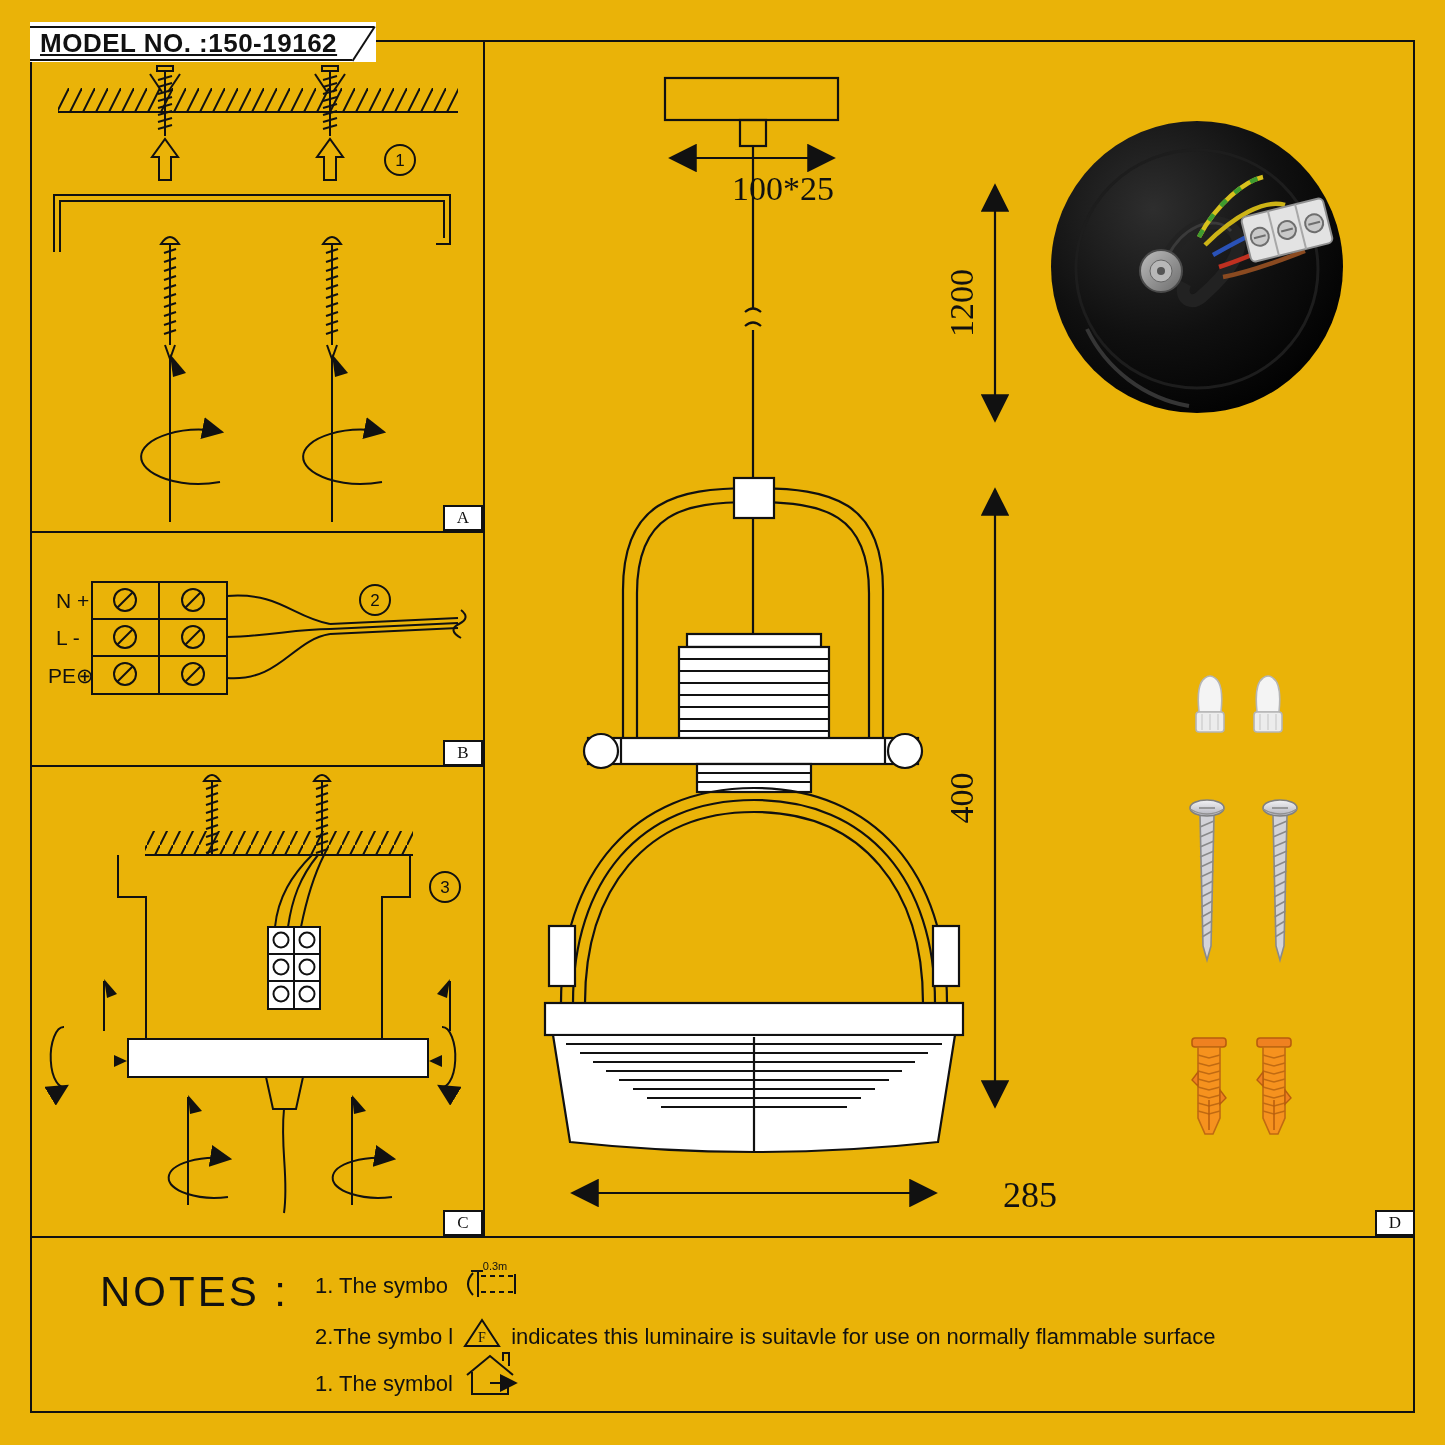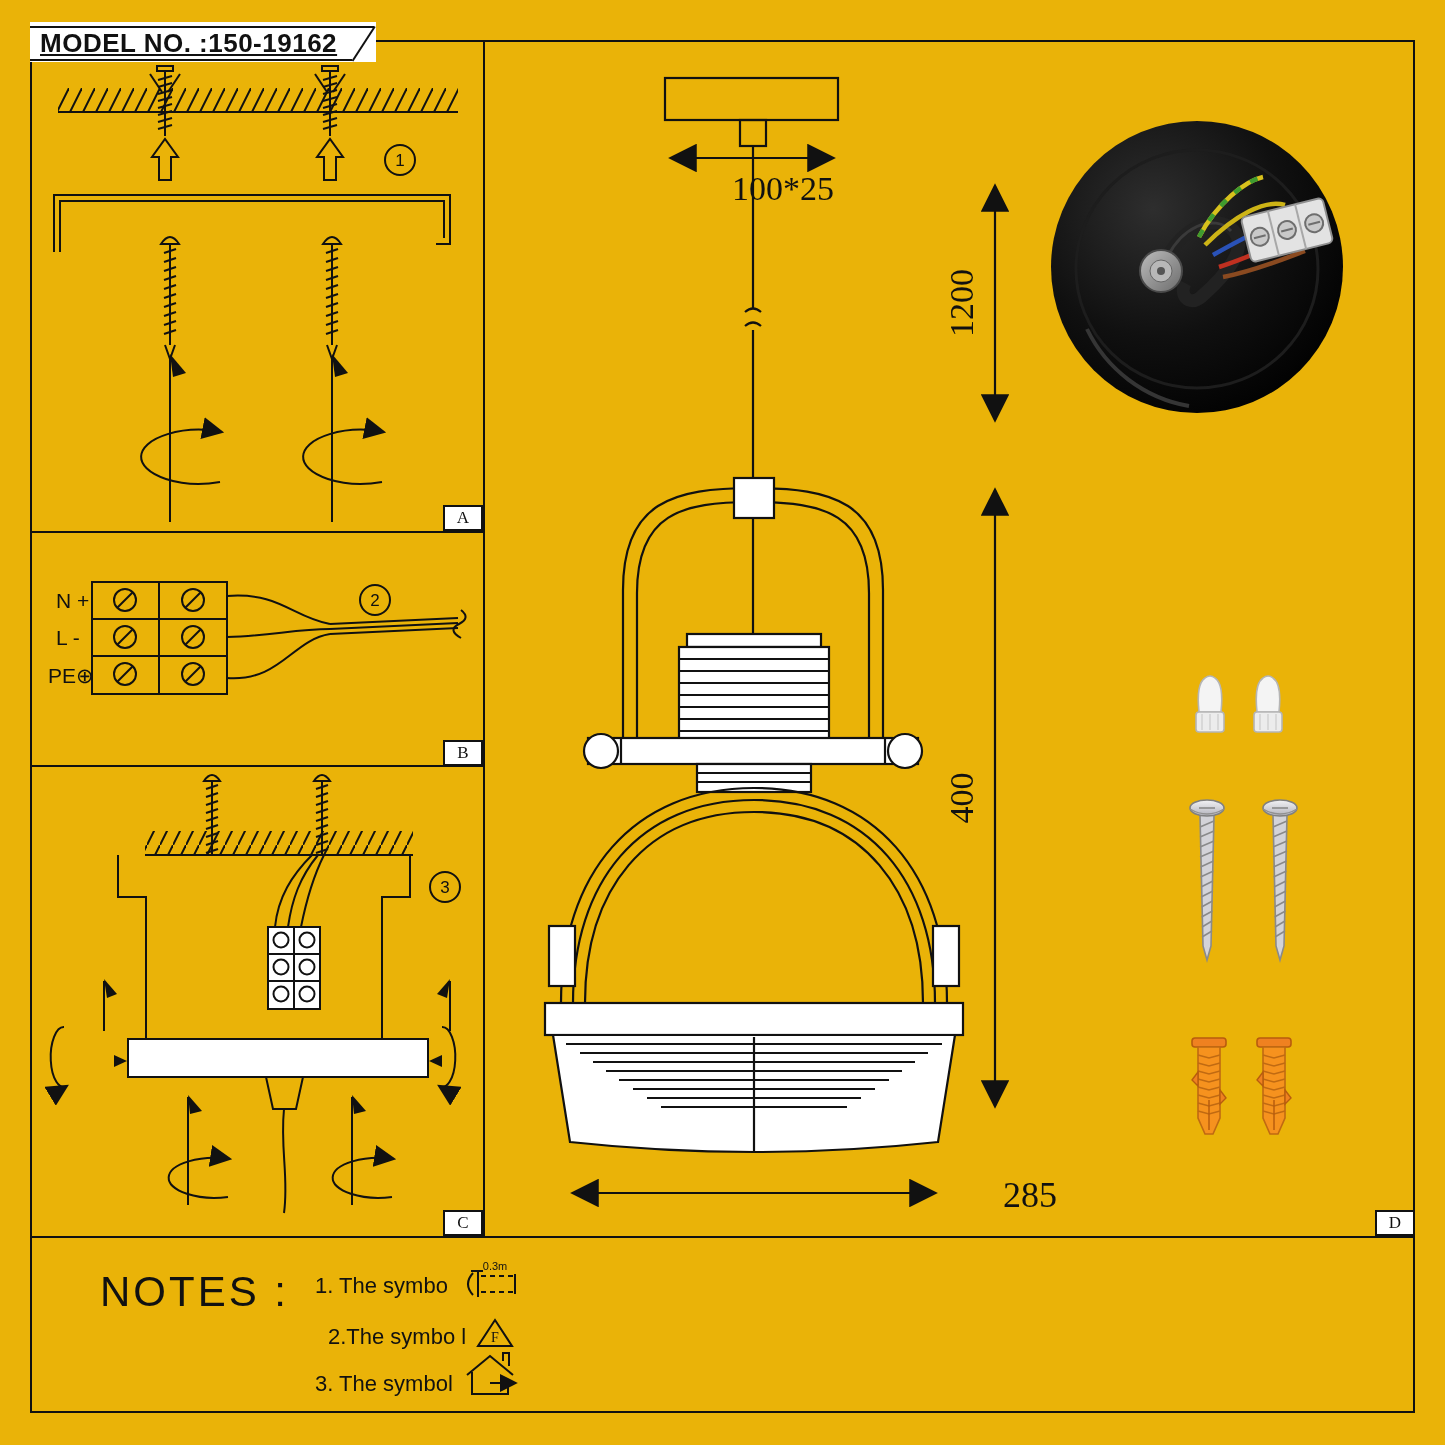--- a/index.html
+++ b/index.html
@@ -360,30 +360,31 @@
         <line x1="21" y1="12" x2="21" y2="38"></line>
         <line x1="14" y1="12" x2="26" y2="12"></line>
         <line x1="24" y1="17" x2="58" y2="17" stroke-dasharray="5 4"></line>
         <line x1="24" y1="33" x2="58" y2="33" stroke-dasharray="5 4"></line>
         <line x1="58" y1="15" x2="58" y2="35"></line>
       </g>
       <text class="tsans" x="38" y="11" font-size="11" text-anchor="middle">0.3m</text>
     </svg>
   </div>
 
-  <div class="note-row" style="left:328px;top:1306px">
+  <div class="note-row" style="left:315px;top:1306px">
     <span>2.The symbo l</span>
     <svg width="40" height="34" viewBox="0 0 40 34">
       <path d="M20 4 L37 30 L3 30 Z" stroke="#111" stroke-width="2" fill="none"></path>
       <text class="tserif" x="20" y="26" font-size="14" text-anchor="middle">F</text>
     </svg>
+    <span>indicates this luminaire is suitavle for use on normally flammable surface</span>
   </div>
 
   <div class="note-row" style="left:315px;top:1353px">
-    <span>3. The symbol</span>
+    <span>1. The symbol</span>
     <svg width="58" height="46" viewBox="0 0 58 46">
       <defs>
         <marker id="mH" viewBox="0 0 10 10" markerWidth="9" markerHeight="9" refX="9" refY="5" orient="auto">
             <path d="M0 0 L10 5 L0 10 Z" fill="#111"></path>
           </marker>
       </defs>
       <g stroke="#111" stroke-width="2" fill="none">
         <path d="M5 24 L28 5 L51 24"></path>
         <path d="M41 10 V2 H47 V15"></path>
         <path d="M10 21 V43 H46 V31"></path>

